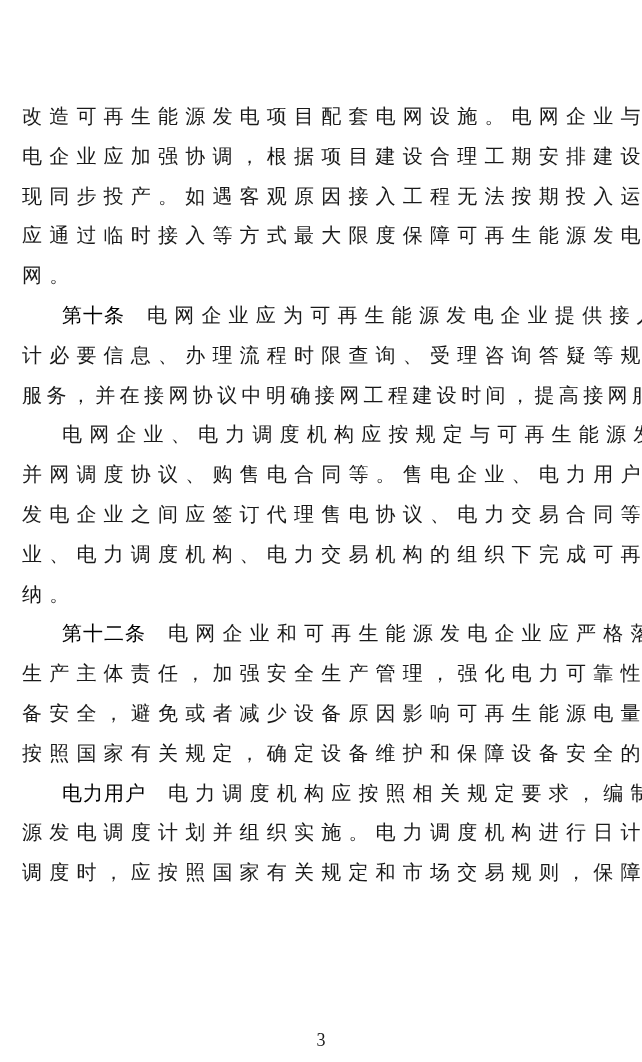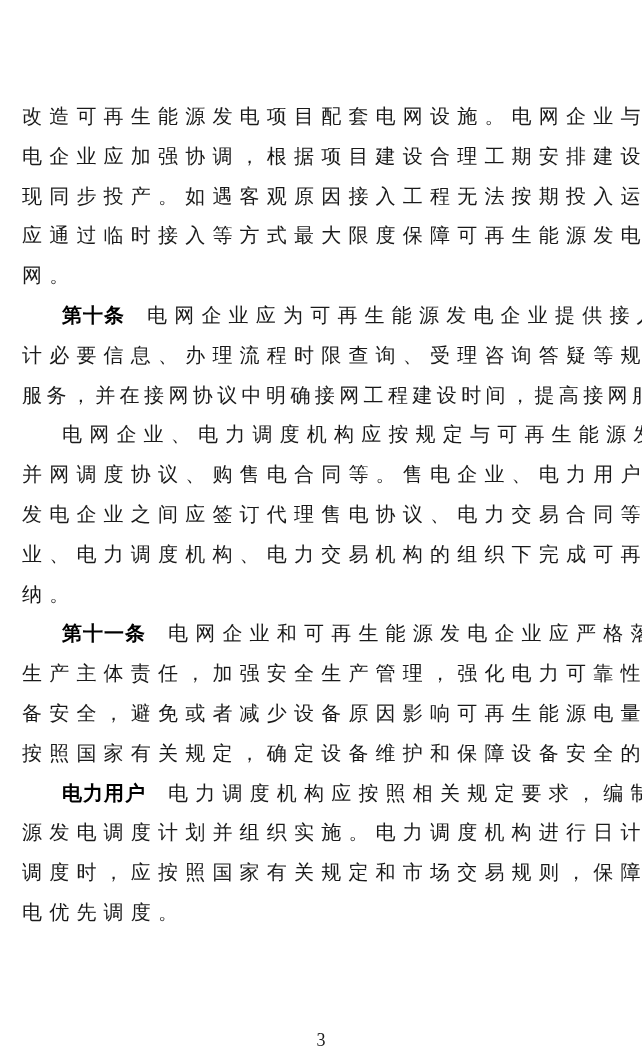--- a/index.html
+++ b/index.html
@@ -25,21 +25,21 @@
       margin: 0;
       font-size: 20px;
       line-height: 39.8px;
       letter-spacing: 7.2px;
       text-align: justify;
       text-align-last: left;
       word-break: break-all;
     }
     .article-title {
       font-family: "DejaVu Sans", "Liberation Sans", sans-serif;
-      font-weight: bold;
+      font-weight: normal;
       letter-spacing: 1px;
       color: #000;
     }
     .article-gap {
       display: inline-block;
       width: 22px;
     }
     .line {
       display: block;
       white-space: nowrap;
@@ -79,31 +79,30 @@
   <div class="para">
     <span class="line" style="padding-left:40px;">电网企业、电力调度机构应按规定与可再生能源发电企业签订</span>
     <span class="line">并网调度协议、购售电合同等。售电企业、电力用户、可再生能源</span>
     <span class="line">发电企业之间应签订代理售电协议、电力交易合同等，并在电网企</span>
     <span class="line">业、电力调度机构、电力交易机构的组织下完成可再生能源电力消</span>
     <span class="line">纳。</span>
   </div>
 
   <div class="para">
     <span class="line" style="padding-left:40px;">
-      <span class="article-title">第十一条</span><span class="article-gap"></span><span>电网企业和可再生能源发电企业应严格落实安全</span>
+      <span class="article-title">第十二条</span><span class="article-gap"></span><span>电网企业和可再生能源发电企业应严格落实安全</span>
     </span>
     <span class="line">生产主体责任，加强安全生产管理，强化电力可靠性管理，保障设</span>
     <span class="line">备安全，避免或者减少设备原因影响可再生能源电量收购。双方应</span>
     <span class="line">按照国家有关规定，确定设备维护和保障设备安全的责任分界点。</span>
   </div>
 
   <div class="para">
     <span class="line" style="padding-left:40px;">
       <span class="article-title">电力用户</span><span class="article-gap"></span><span>电力调度机构应按照相关规定要求，编制可再生能</span>
     </span>
     <span class="line">源发电调度计划并组织实施。电力调度机构进行日计划安排和实时</span>
     <span class="line">调度时，应按照国家有关规定和市场交易规则，保障可再生能源发</span>
-    <span class="line">电优先调度。</span>
   </div>
 
 </div>
 
 <div class="page-number">3</div>
 
 </body></html>

